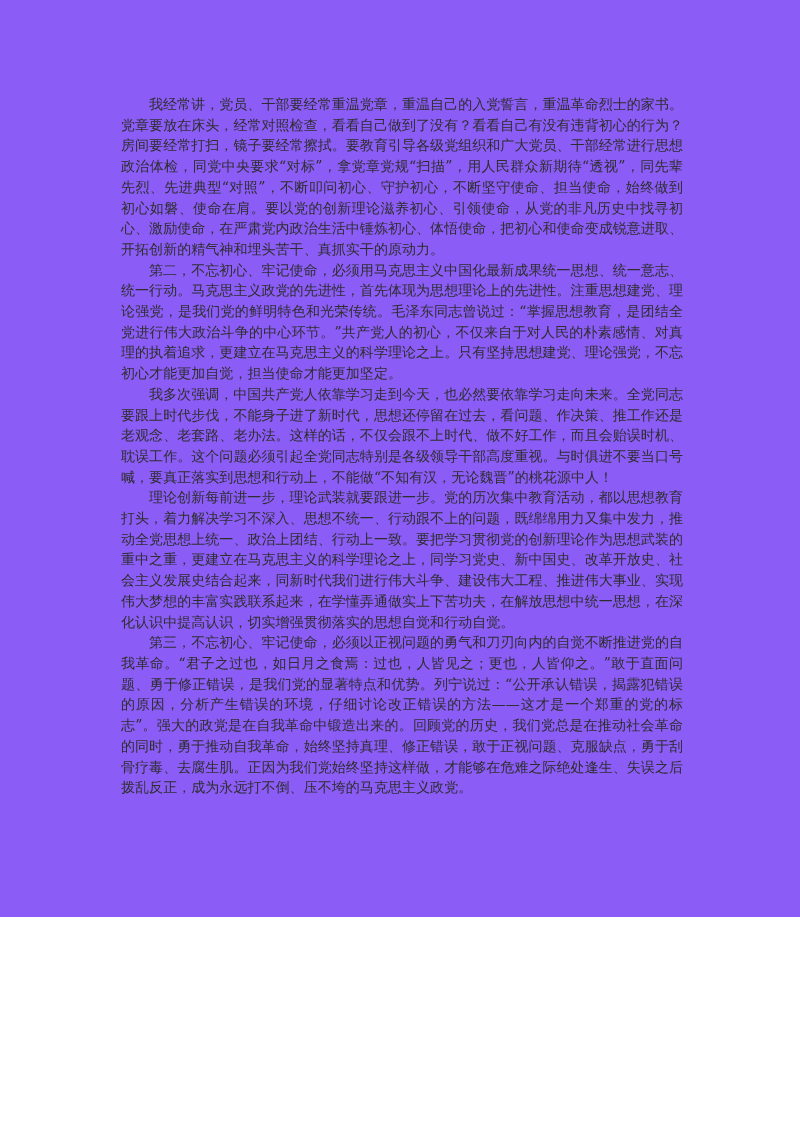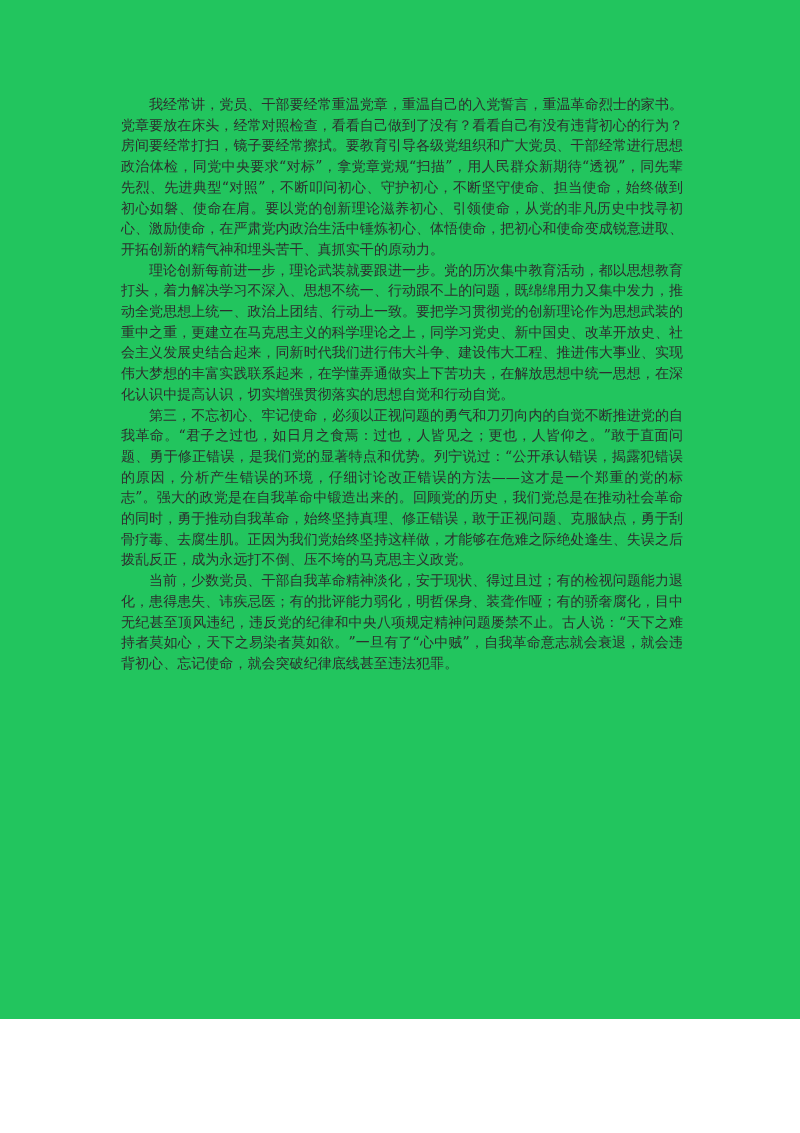--- a/index.html
+++ b/index.html
@@ -3,22 +3,22 @@
 <meta charset="utf-8">
 <style>
   html, body {
     margin: 0;
     padding: 0;
     background: #ffffff;
   }
   .page {
     position: relative;
     width: 800px;
-    height: 1019px;
-    background: #22c55e;
+    height: 917px;
+    background: #8b5cf6;
     box-sizing: border-box;
     overflow: hidden;
     font-family: "DejaVu Serif", "Liberation Serif", serif;
   }
   .body-text {
     position: absolute;
     top: 94px;
     left: 121px;
     width: 562px;
     color: #2e2e2e;
@@ -47,20 +47,21 @@
     font-family: "DejaVu Serif", "Liberation Serif", serif;
     text-align: center;
   }
 </style>
 </head>
 <body>
 
 <div class="page">
   <main class="body-text">
     <p>我经常讲，党员、干部要经常重温党章，重温自己的入党誓言，重温革命烈士的家书。党章要放在床头，经常对照检查，看看自己做到了没有？看看自己有没有违背初心的行为？房间要经常打扫，镜子要经常擦拭。要教育引导各级党组织和广大党员、干部经常进行思想政治体检，同党中央要求“对标”，拿党章党规“扫描”，用人民群众新期待“透视”，同先辈先烈、先进典型“对照”，不断叩问初心、守护初心，不断坚守使命、担当使命，始终做到初心如磐、使命在肩。要以党的创新理论滋养初心、引领使命，从党的非凡历史中找寻初心、激励使命，在严肃党内政治生活中锤炼初心、体悟使命，把初心和使命变成锐意进取、开拓创新的精气神和埋头苦干、真抓实干的原动力。</p>
+    <p>第二，不忘初心、牢记使命，必须用马克思主义中国化最新成果统一思想、统一意志、统一行动。马克思主义政党的先进性，首先体现为思想理论上的先进性。注重思想建党、理论强党，是我们党的鲜明特色和光荣传统。毛泽东同志曾说过：“掌握思想教育，是团结全党进行伟大政治斗争的中心环节。”共产党人的初心，不仅来自于对人民的朴素感情、对真理的执着追求，更建立在马克思主义的科学理论之上。只有坚持思想建党、理论强党，不忘初心才能更加自觉，担当使命才能更加坚定。</p>
+    <p>我多次强调，中国共产党人依靠学习走到今天，也必然要依靠学习走向未来。全党同志要跟上时代步伐，不能身子进了新时代，思想还停留在过去，看问题、作决策、推工作还是老观念、老套路、老办法。这样的话，不仅会跟不上时代、做不好工作，而且会贻误时机、耽误工作。这个问题必须引起全党同志特别是各级领导干部高度重视。与时俱进不要当口号喊，要真正落实到思想和行动上，不能做“不知有汉，无论魏晋”的桃花源中人！</p>
     <p>理论创新每前进一步，理论武装就要跟进一步。党的历次集中教育活动，都以思想教育打头，着力解决学习不深入、思想不统一、行动跟不上的问题，既绵绵用力又集中发力，推动全党思想上统一、政治上团结、行动上一致。要把学习贯彻党的创新理论作为思想武装的重中之重，更建立在马克思主义的科学理论之上，同学习党史、新中国史、改革开放史、社会主义发展史结合起来，同新时代我们进行伟大斗争、建设伟大工程、推进伟大事业、实现伟大梦想的丰富实践联系起来，在学懂弄通做实上下苦功夫，在解放思想中统一思想，在深化认识中提高认识，切实增强贯彻落实的思想自觉和行动自觉。</p>
     <p>第三，不忘初心、牢记使命，必须以正视问题的勇气和刀刃向内的自觉不断推进党的自我革命。“君子之过也，如日月之食焉：过也，人皆见之；更也，人皆仰之。”敢于直面问题、勇于修正错误，是我们党的显著特点和优势。列宁说过：“公开承认错误，揭露犯错误的原因，分析产生错误的环境，仔细讨论改正错误的方法——这才是一个郑重的党的标志”。强大的政党是在自我革命中锻造出来的。回顾党的历史，我们党总是在推动社会革命的同时，勇于推动自我革命，始终坚持真理、修正错误，敢于正视问题、克服缺点，勇于刮骨疗毒、去腐生肌。正因为我们党始终坚持这样做，才能够在危难之际绝处逢生、失误之后拨乱反正，成为永远打不倒、压不垮的马克思主义政党。</p>
-    <p>当前，少数党员、干部自我革命精神淡化，安于现状、得过且过；有的检视问题能力退化，患得患失、讳疾忌医；有的批评能力弱化，明哲保身、装聋作哑；有的骄奢腐化，目中无纪甚至顶风违纪，违反党的纪律和中央八项规定精神问题屡禁不止。古人说：“天下之难持者莫如心，天下之易染者莫如欲。”一旦有了“心中贼”，自我革命意志就会衰退，就会违背初心、忘记使命，就会突破纪律底线甚至违法犯罪。</p>
   </main>
   <footer class="page-footer">
     <span>421</span>
   </footer>
 </div>
 
 </body></html>

